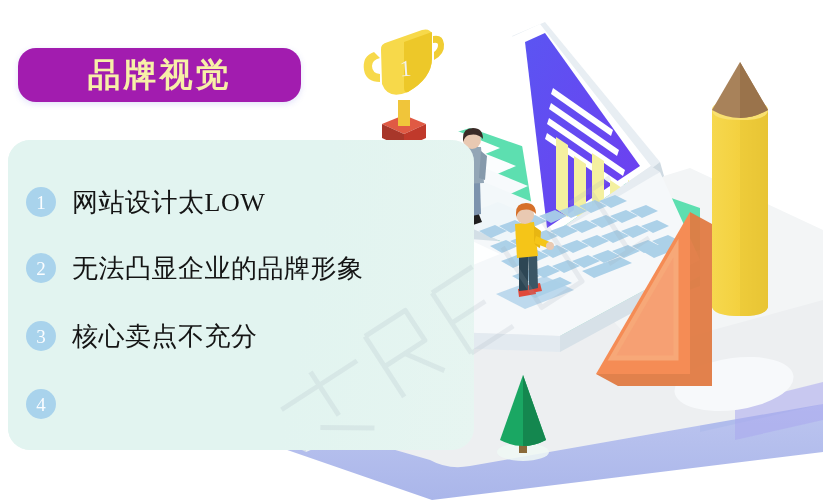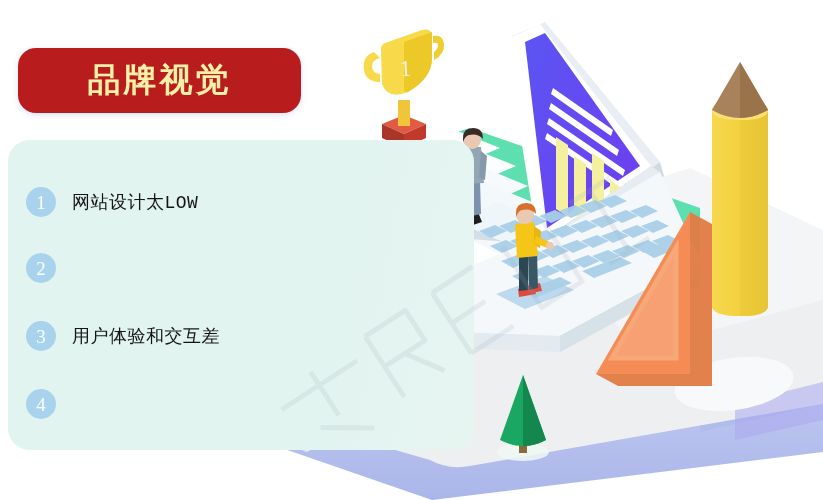--- a/index.html
+++ b/index.html
@@ -6,22 +6,22 @@
   body{
     width:823px;height:500px;overflow:hidden;
     background:#ffffff;
     font-family:"Liberation Sans","DejaVu Sans",sans-serif;
     position:relative;
   }
   #stage{position:absolute;inset:0;width:823px;height:500px;overflow:hidden;background:#fff;}
 
   
   .title-badge{
-    position:absolute;left:18px;top:48px;width:283px;height:65px;
-    background:#b91c1c;border-radius:18px;
+    position:absolute;left:18px;top:48px;width:283px;height:54px;
+    background:#a21caf;border-radius:18px;
     display:flex;align-items:center;justify-content:center;
     box-shadow:0 2px 6px rgba(90,90,220,.18);
     z-index:40;
   }
   .title-badge span{
     color:#f7f0a8;font-size:33px;font-weight:bold;letter-spacing:3px;
     font-family:"DejaVu Sans","Liberation Sans",sans-serif;
   }
 
   .list-panel{
@@ -42,22 +42,22 @@
   .li-3{left:18px;top:176px;}
   .li-4{left:18px;top:244px;}
   .num{
     width:30px;height:30px;border-radius:50%;
     background:#a9d3ec;color:#fbfdff;
     display:flex;align-items:center;justify-content:center;
     font-size:19px;line-height:1;flex:0 0 auto;
     font-family:"Liberation Serif","DejaVu Serif",serif;
   }
   .li-text{
-    margin-left:16px;color:#141414;font-size:18px;letter-spacing:.5px;
-    font-family:Liberation Mono, monospace;
+    margin-left:16px;color:#141414;font-size:26px;letter-spacing:.5px;
+    font-family:Liberation Serif, serif;
     white-space:nowrap;
   }
 
   
   .illus{position:absolute;left:0;top:0;width:823px;height:500px;z-index:10;}
   .illus svg{display:block;}
 
   
   .watermark{position:absolute;left:0;top:0;width:823px;height:500px;z-index:35;pointer-events:none;}
 </style>
@@ -310,24 +310,25 @@
 
   <div class="list-panel"></div>
 
   <div class="list-items">
     <div class="li li-1">
       <div class="num">1</div>
       <div class="li-text">网站设计太LOW</div>
     </div>
     <div class="li li-2">
       <div class="num">2</div>
+      <div class="li-text">无法凸显企业的品牌形象</div>
     </div>
     <div class="li li-3">
       <div class="num">3</div>
-      <div class="li-text">用户体验和交互差</div>
+      <div class="li-text">核心卖点不充分</div>
     </div>
     <div class="li li-4">
       <div class="num">4</div>
     </div>
   </div>
 
   <div class="title-badge">
     <span>品牌视觉</span>
   </div>
 

